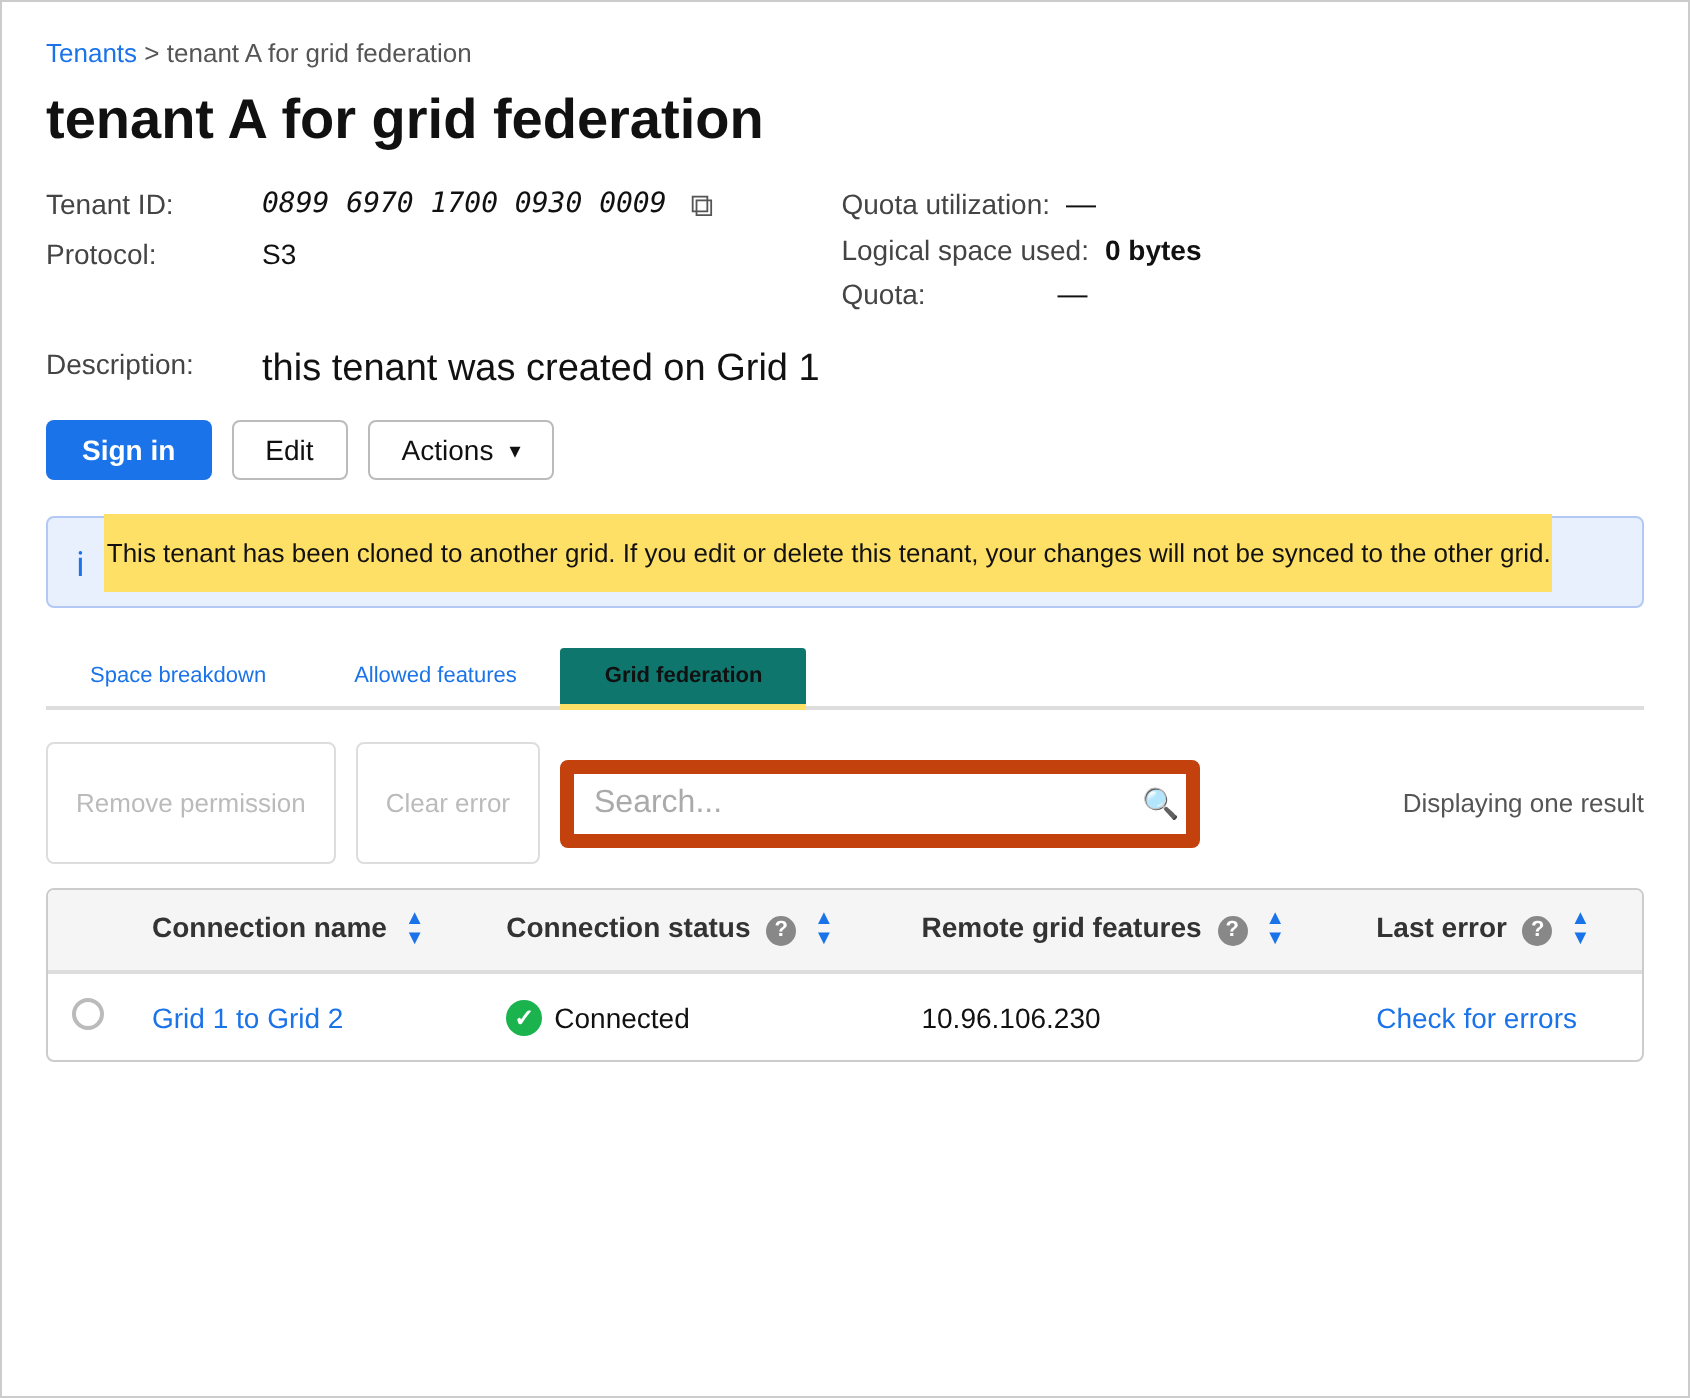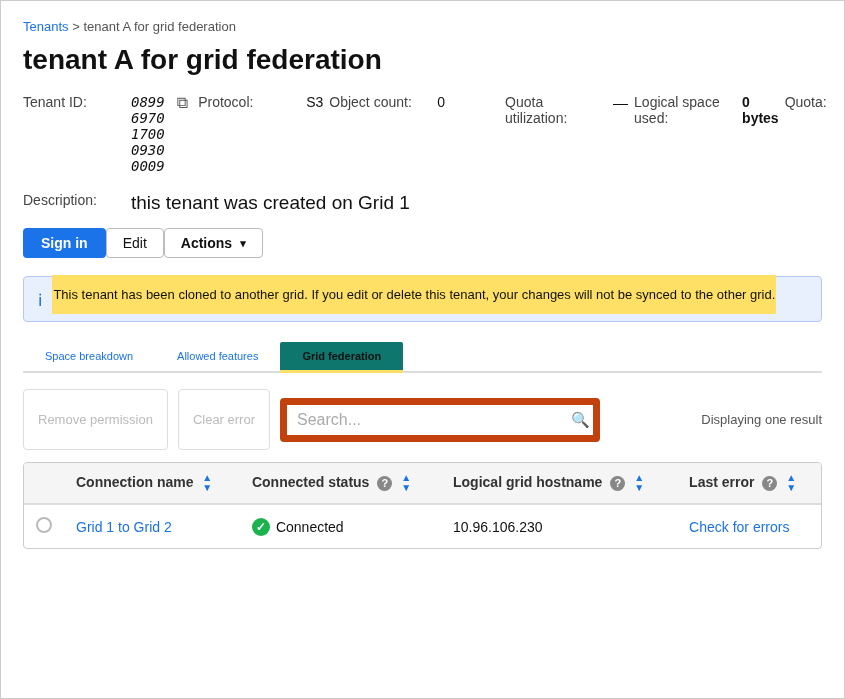--- a/index.html
+++ b/index.html
@@ -29,21 +29,21 @@
       margin-bottom: 18px;
       color: #111;
     }
     .details-section {
       display: flex;
       gap: 60px;
       margin-bottom: 18px;
     }
     .details-left, .details-right {
       display: flex;
-      flex-direction: row;
+      flex-direction: column;
       gap: 6px;
     }
     .detail-row {
       display: flex;
       align-items: flex-start;
       gap: 8px;
     }
     .detail-label {
       color: #444;
       min-width: 100px;
@@ -72,20 +72,21 @@
     .description-row {
       display: flex;
       align-items: flex-start;
       gap: 8px;
       margin-bottom: 14px;
     }
     .desc-label { color: #444; min-width: 100px; font-size: 14px; }
     .desc-value { color: #111; font-size: 19px; }
     .action-buttons {
       display: flex;
+      gap: 10px;
       margin-bottom: 18px;
       align-items: center;
     }
     .btn-signin {
       background: #1a73e8;
       color: #fff;
       border: none;
       border-radius: 4px;
       padding: 7px 18px;
       font-size: 14px;
@@ -98,21 +99,20 @@
       border: 1px solid #bbb;
       border-radius: 4px;
       padding: 6px 16px;
       font-size: 14px;
       cursor: pointer;
     }
     .btn-actions {
       display: flex;
       align-items: center;
       gap: 6px;
-      font-weight: bold;
     }
     .chevron-down {
       font-size: 11px;
       margin-left: 2px;
     }
     .info-banner {
       display: flex;
       align-items: flex-start;
       gap: 10px;
       background: #e8f0fe;
@@ -313,24 +313,20 @@
       <div class="detail-row">
         <span class="detail-label">Tenant ID:</span>
         <span class="detail-value mono">0899 6970 1700 0930 0009</span>
         <button class="copy-btn" title="Copy">
           <span>⧉</span>
         </button>
       </div>
       <div class="detail-row">
         <span class="detail-label">Protocol:</span>
         <span class="detail-value">S3</span>
-      </div>
-      <div class="detail-row">
-        <span class="detail-label">Object count:</span>
-        <span class="detail-value">0</span>
       </div>
     </div>
 
     <div class="details-right">
       <div class="detail-row">
         <span class="detail-label">Quota utilization:</span>
         <span class="detail-value em-dash">—</span>
       </div>
       <div class="detail-row">
         <span class="detail-label">Logical space used:</span>
@@ -387,29 +383,29 @@
         <tr>
           <th class="radio-col"></th>
           <th>
             <span>Connection name</span>
             <span class="sort-arrows">
               <span>▲</span>
               <span>▼</span>
             </span>
           </th>
           <th>
-            <span>Connected status</span>
+            <span>Connection status</span>
             <span class="help-icon" title="Help">?</span>
             <span class="sort-arrows">
               <span>▲</span>
               <span>▼</span>
             </span>
           </th>
           <th>
-            <span>Logical grid hostname</span>
+            <span>Remote grid features</span>
             <span class="help-icon" title="Help">?</span>
             <span class="sort-arrows">
               <span>▲</span>
               <span>▼</span>
             </span>
           </th>
           <th>
             <span>Last error</span>
             <span class="help-icon" title="Help">?</span>
             <span class="sort-arrows">

